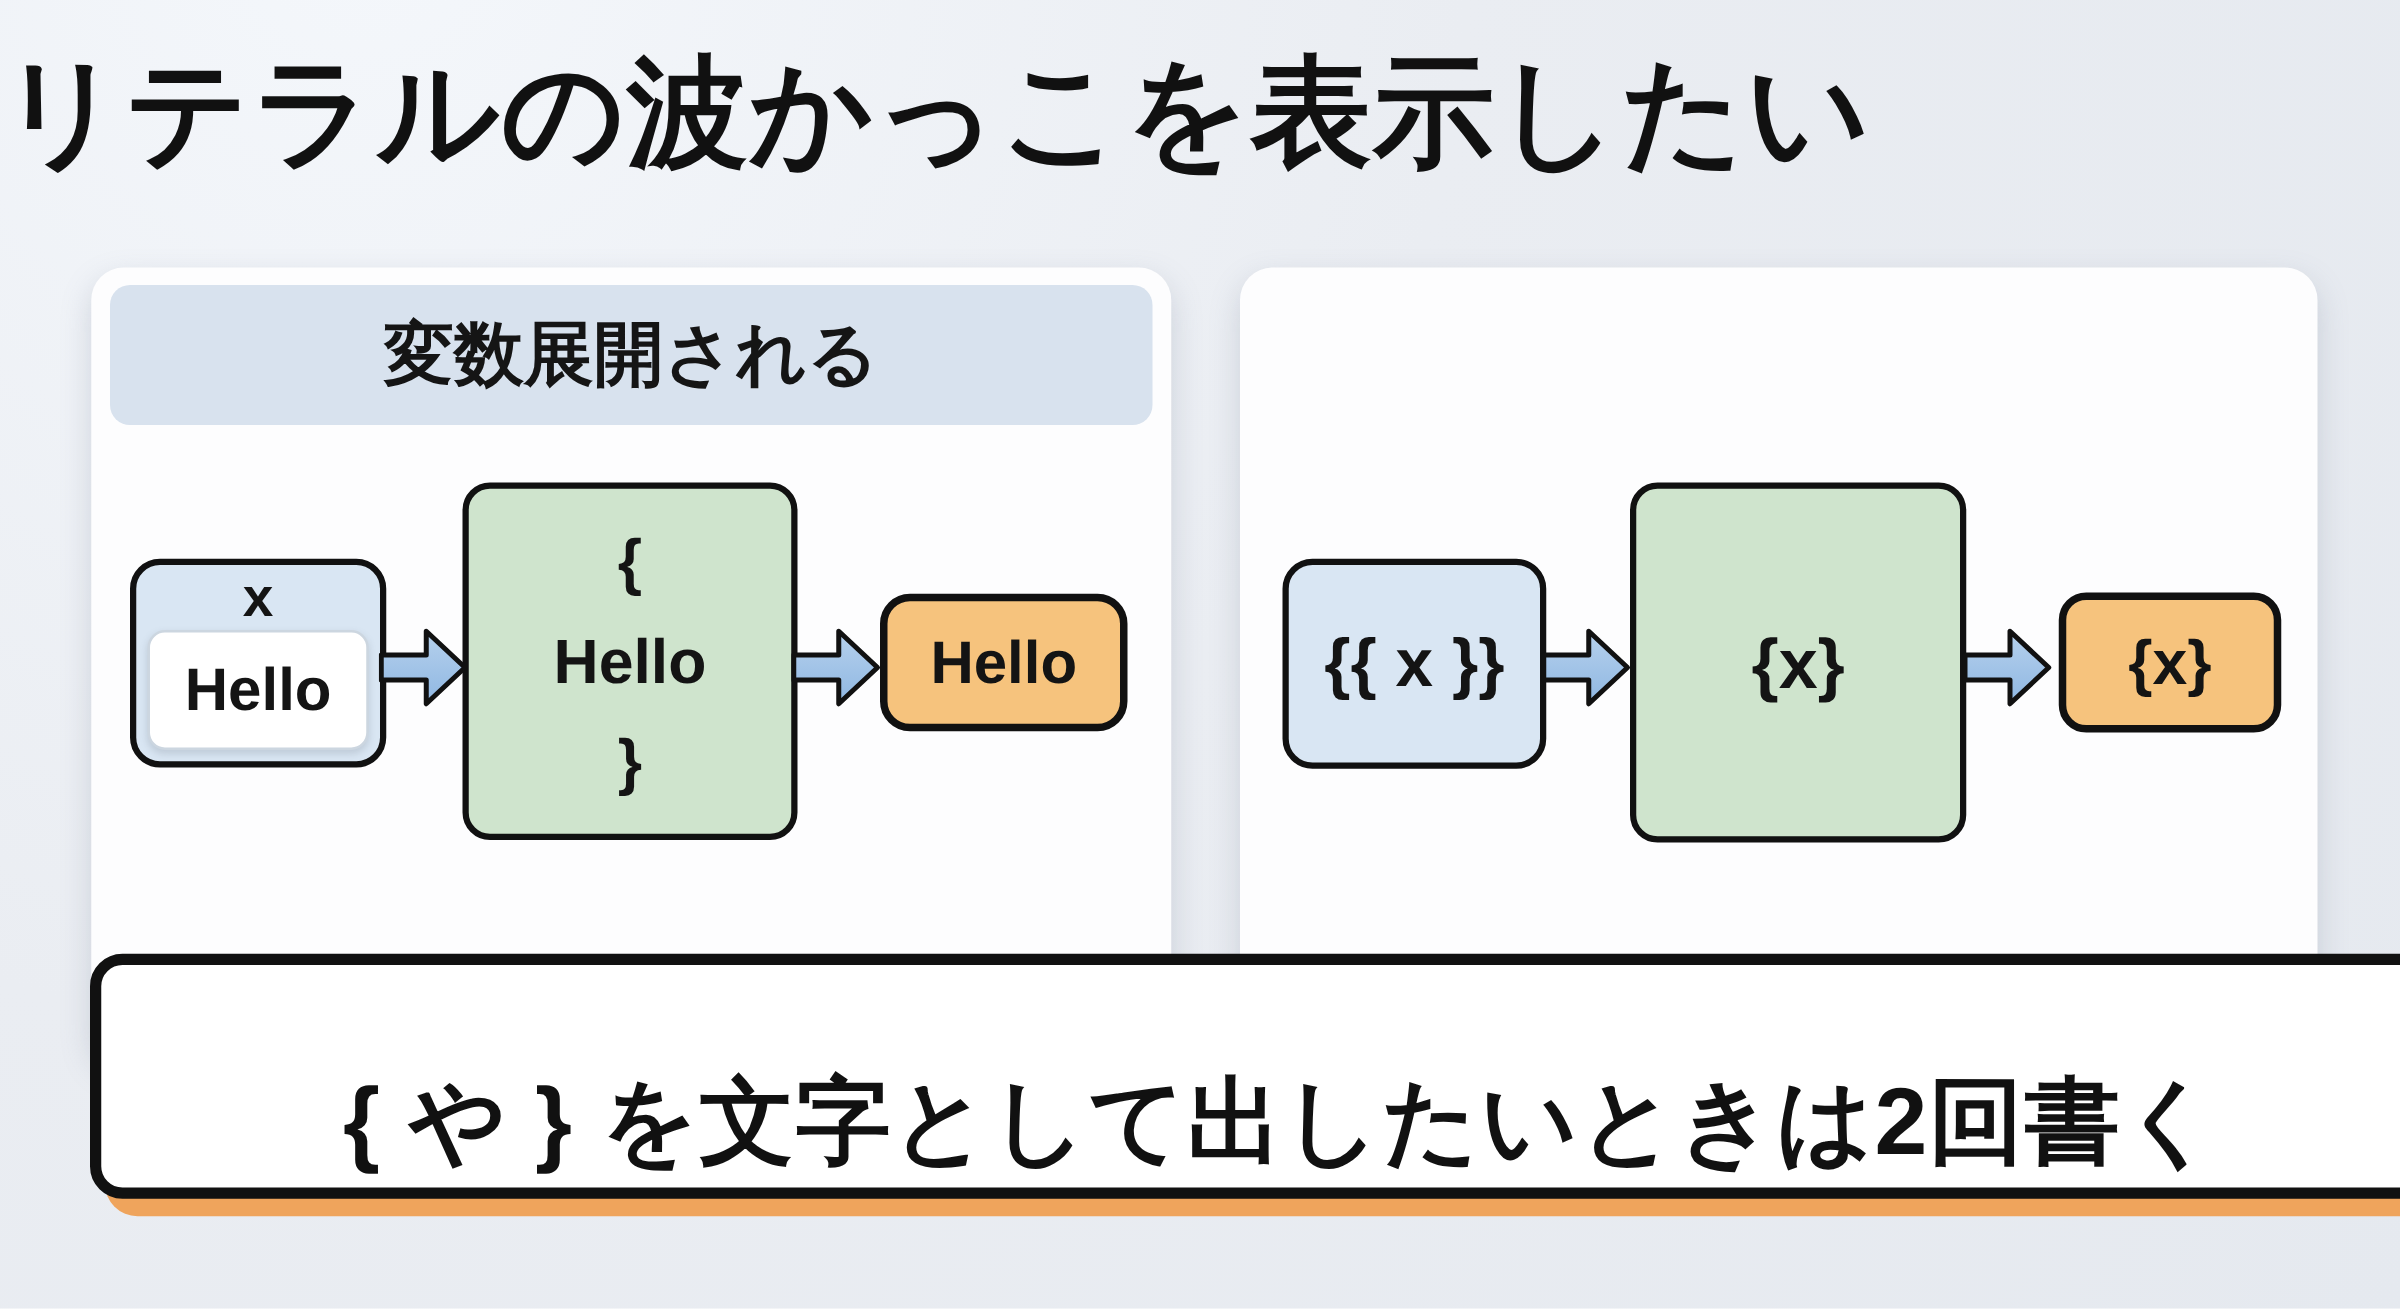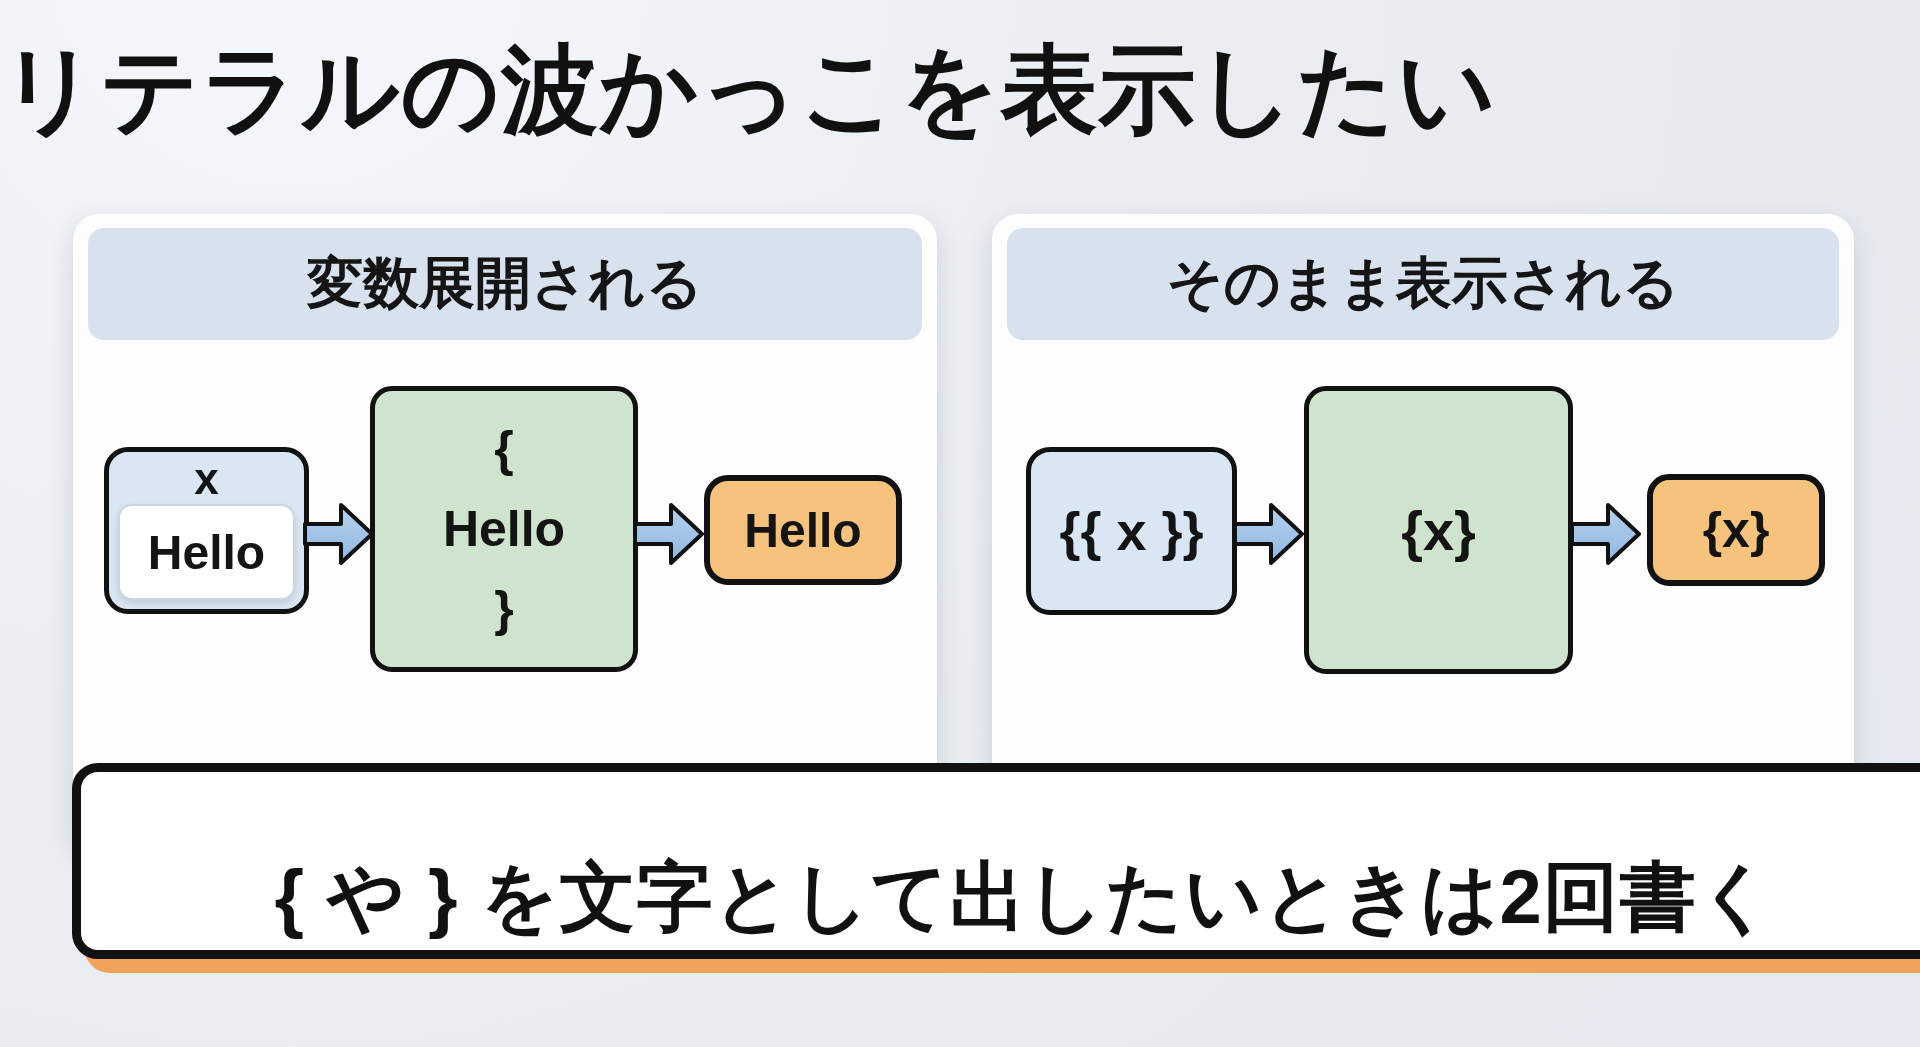--- a/index.html
+++ b/index.html
@@ -150,23 +150,20 @@
     <svg class="arrow arrow-l2" width="72" height="76" viewBox="0 0 72 76">
       <polygon points="2,28 38,28 38,9 69,38 38,67 38,48 2,48" fill="url(#arrowGrad)" stroke="#111" stroke-width="4" stroke-linejoin="round"></polygon>
     </svg>
 
     <div class="node output-node-left">
       <span>Hello</span>
     </div>
   </section>
 
   <section class="panel panel-right">
-    <div class="panel-header">
-      <span>そのまま表示される</span>
-    </div>
 
     <div class="node input-node-right">
       <span>{{ x }}</span>
     </div>
 
     <svg class="arrow arrow-r1" width="72" height="76" viewBox="0 0 72 76">
       <polygon points="2,28 38,28 38,9 69,38 38,67 38,48 2,48" fill="url(#arrowGrad)" stroke="#111" stroke-width="4" stroke-linejoin="round"></polygon>
     </svg>
 
     <div class="node template-node-right">

